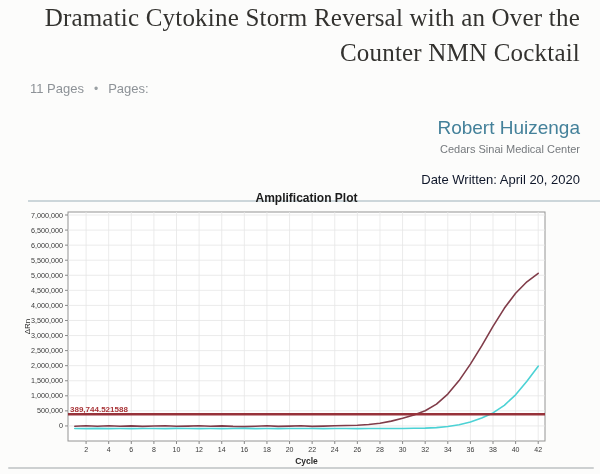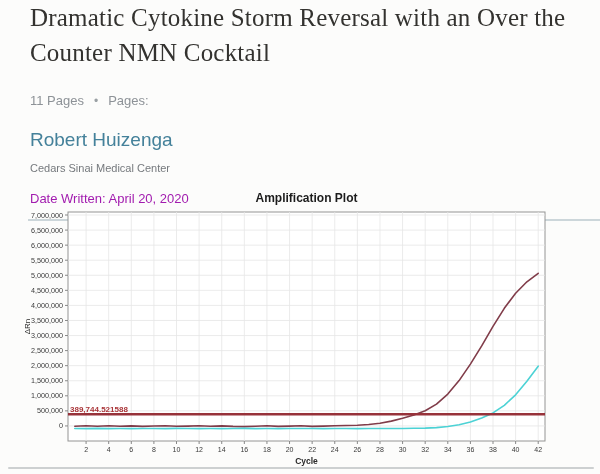--- a/index.html
+++ b/index.html
@@ -1,32 +1,32 @@
 <!DOCTYPE html>
 <html><head>
 <meta charset="utf-8">
 <style>
   html,body{margin:0;padding:0;background:#ffffff;}
   .page{
     position:relative;width:600px;height:474px;overflow:hidden;
     background:#fcfcfb;font-family:"Liberation Sans",sans-serif;
   }
-  .header{position:absolute;left:30px;top:0;width:550px;}
+  .header{position:absolute;left:30px;top:0;width:550px;text-align:right;}
   .title{
     font-family:"Liberation Serif",serif;font-weight:400;color:#33322f;
     font-size:25px;line-height:35px;margin:0;letter-spacing:0.2px;
   }
-  .meta{margin-top:23px;font-size:13px;color:#8d9297;display:flex;align-items:center;gap:10px;}
+  .meta{margin-top:11px;font-size:13px;color:#8d9297;display:flex;align-items:center;gap:10px;}
   .meta .dot{font-size:12px;color:#9aa0a4;}
   .author{
     display:inline-block;margin-top:21px;font-size:19px;color:#44819a;
     text-decoration:none;cursor:pointer;
   }
-  .affil{margin-top:11px;font-size:11px;color:#75797d;}
-  .date{margin-top:17px;font-size:13px;color:#a21caf;}
+  .affil{margin-top:4px;font-size:11px;color:#75797d;}
+  .date{margin-top:17px;font-size:13px;color:#0f172a;}
   .divider{margin-top:13px;margin-left:-2px;width:572px;height:2px;background:#ccd6da;}
   .chart-wrap{position:absolute;left:0;top:188px;width:600px;height:280px;}
   .bottom-line{
     position:absolute;left:8px;right:6px;bottom:5px;height:2px;
     background:#cdd0d1;border-radius:2px;
   }
   svg text{font-family:"Liberation Sans",sans-serif;}
 </style>
 </head>
 <body>

